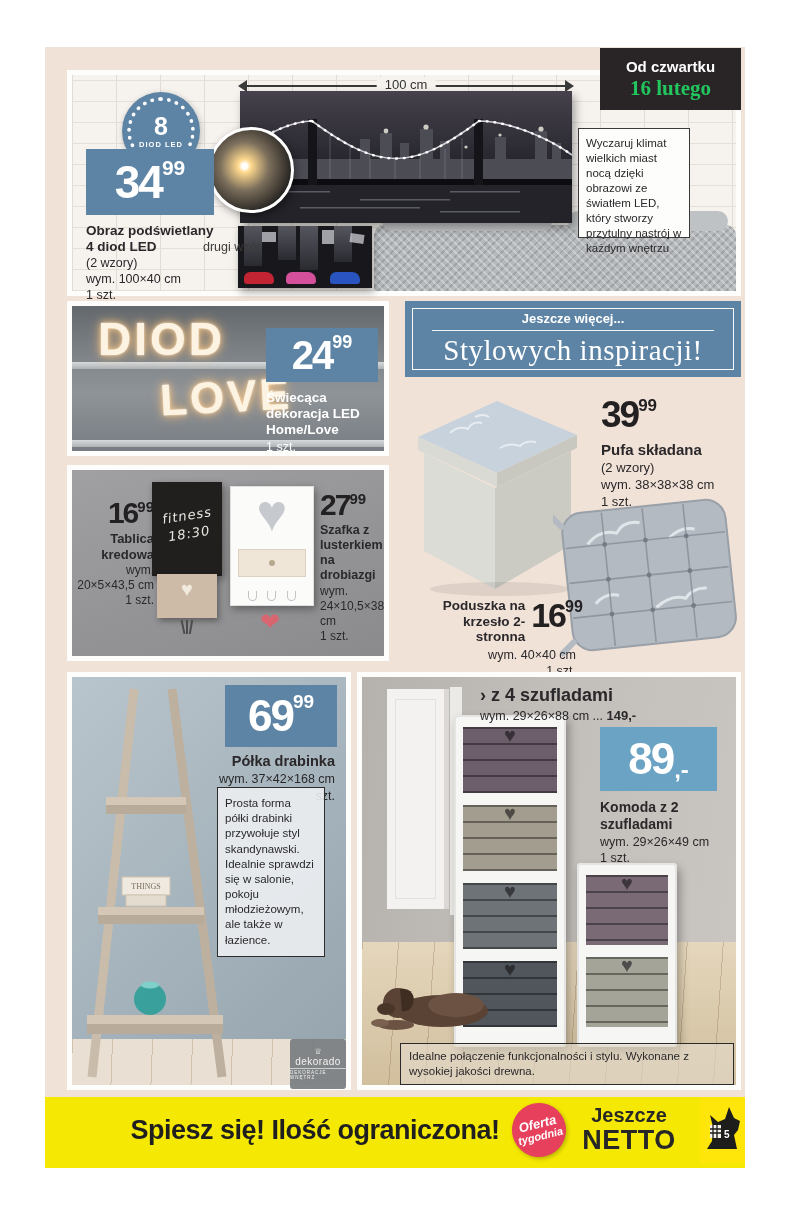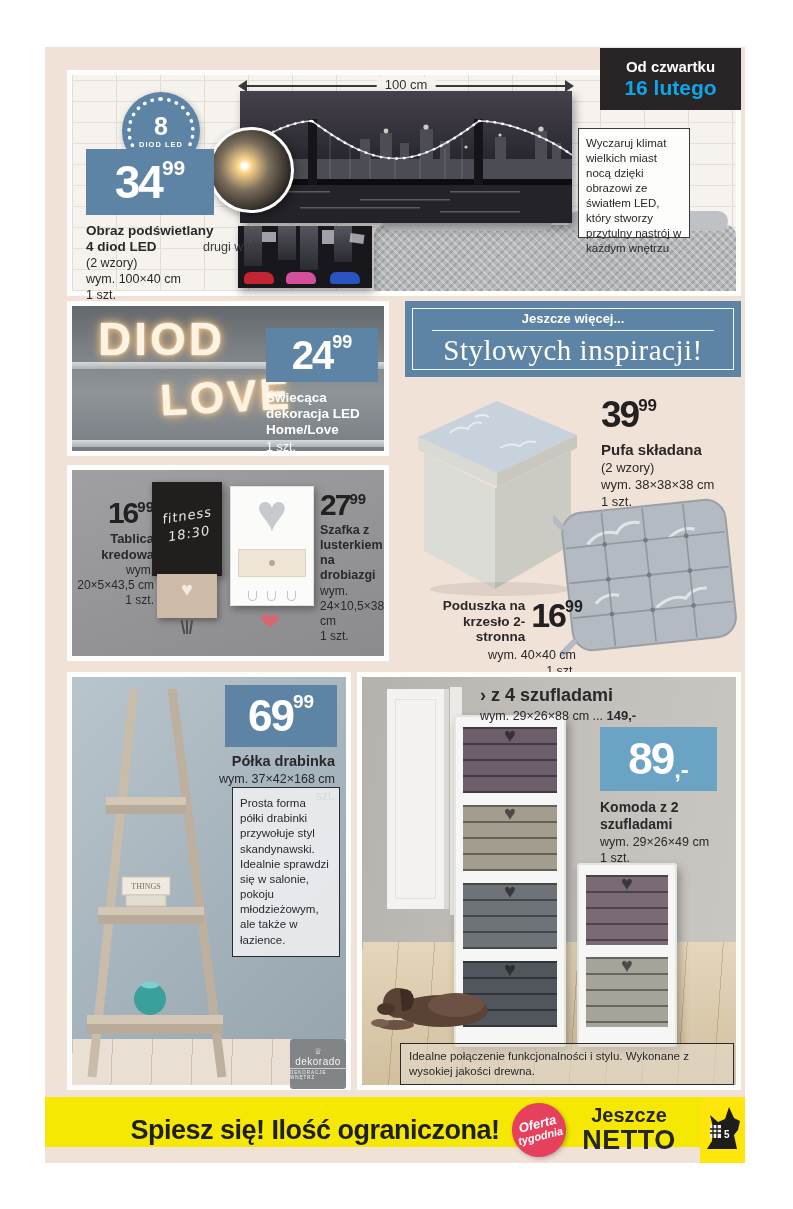--- a/index.html
+++ b/index.html
@@ -60,21 +60,21 @@
   .hero-price{left:14px;top:74px;width:128px;height:66px;}
   .hero-price .pm{font-size:46px;}
   .hero-price .ps{font-size:21px;margin-top:8px;}
   .hero-text{position:absolute;left:14px;top:148px;width:130px;font-size:12.5px;line-height:1.25;}
   .pname{font-weight:800;font-size:13.5px;line-height:1.2;margin-bottom:1px;}
   .note-box{position:absolute;left:506px;top:53px;width:112px;height:110px;background:#fdfdfb;
     border:1px solid #3a3a3a;padding:7px 7px;font-size:11.5px;line-height:1.3;box-sizing:border-box;}
   .promo-black{position:absolute;left:600px;top:48px;width:141px;height:62px;background:#292526;
     display:flex;flex-direction:column;align-items:center;justify-content:center;z-index:6;}
   .promo-black .l1{color:#fff;font-size:15px;font-weight:700;}
-  .promo-black .l2{color:#0ea5e9;font-size:21px;font-weight:800;margin-top:1px;}
+  .promo-black .l2{color:#22c55e;font-size:21px;font-weight:800;margin-top:1px;font-family:Liberation Serif, serif;}
 
   
   .homelove{left:67px;top:301px;width:322px;height:155px;
     background:linear-gradient(180deg,#63686d 0%,#83888d 40%,#8f9499 60%,#787d83 100%);}
   .shelf{position:absolute;left:0;width:100%;height:7px;background:linear-gradient(#d7dadc,#aeb2b5);}
   .marq{position:absolute;color:#fdf3e3;font-weight:800;letter-spacing:3px;
     text-shadow:0 0 7px rgba(255,205,140,.95),0 0 2px #fff,0 0 14px rgba(255,190,110,.7);}
   .hl-price{left:194px;top:22px;width:112px;height:54px;}
   .hl-price .pm{font-size:40px;}
   .hl-price .ps{font-size:18px;margin-top:5px;}
@@ -140,21 +140,21 @@
   
   .polka{left:67px;top:672px;width:284px;height:418px;
     background:linear-gradient(135deg,#b9c5cc 0%,#a4b2bb 55%,#95a3ad 100%);}
   .polka .floor{position:absolute;left:0;right:0;bottom:0;height:46px;background:#e9dfd2;
     background-image:repeating-linear-gradient(92deg,rgba(150,120,85,.3) 0 1px,transparent 1px 40px);}
   .polka-price{left:153px;top:8px;width:112px;height:62px;}
   .polka-price .pm{font-size:44px;}
   .polka-price .ps{font-size:19px;margin-top:7px;}
   .polka-name{position:absolute;left:90px;top:76px;width:173px;text-align:right;font-size:12.5px;line-height:1.3;}
   .polka-name .pname{font-size:14.5px;}
-  .polka-desc{position:absolute;left:160px;top:110px;width:108px;border:1px solid #2c2c2c;
+  .polka-desc{position:absolute;left:145px;top:110px;width:108px;border:1px solid #2c2c2c;
     background:rgba(238,240,242,.88);padding:8px 7px;font-size:11.5px;line-height:1.32;box-sizing:border-box;}
   .dekorado{position:absolute;left:218px;top:362px;width:56px;height:50px;background:rgba(120,125,128,.92);
     border-radius:3px;display:flex;flex-direction:column;align-items:center;justify-content:center;color:#f2f2f0;}
   .dekorado .orn{font-size:8px;line-height:1;}
   .dekorado .nm{font-size:10px;letter-spacing:.5px;line-height:1.2;}
   .dekorado .sub{font-size:4.5px;letter-spacing:1px;border-top:1px solid rgba(255,255,255,.6);padding-top:1px;}
 
   
   .komoda{left:357px;top:672px;width:384px;height:418px;
     background:linear-gradient(100deg,#b5b1ad 0%,#c2beba 45%,#cac6c2 100%);}
@@ -178,21 +178,21 @@
   .opt .b{font-weight:800;font-size:18px;}
   .kom-price{left:238px;top:50px;width:117px;height:64px;background:#6ba3c4;}
   .kom-price .pm{font-size:44px;}
   .kom-price .pdec{font-size:24px;margin-bottom:9px;margin-left:1px;}
   .kom-name{position:absolute;left:238px;top:122px;width:132px;font-size:12.5px;line-height:1.3;}
   .kom-name .pname{font-size:14px;}
   .kom-cap{position:absolute;left:38px;top:366px;width:334px;border:1px solid #2b2b2b;
     background:rgba(228,220,206,.6);padding:5px 8px;font-size:11.5px;line-height:1.3;box-sizing:border-box;}
 
   
-  .footer{position:absolute;left:45px;top:1097px;width:700px;height:50px;background:#f5e903;}
+  .footer{position:absolute;left:45px;top:1097px;width:700px;height:71px;background:#f5e903;}
   .foot-head{position:absolute;left:60px;top:0;width:420px;height:66px;display:flex;align-items:center;
     justify-content:center;font-size:27px;font-weight:800;color:#1f1f1f;letter-spacing:-.5px;}
   .offer{position:absolute;left:467px;top:6px;width:54px;height:54px;border-radius:50%;background:#e6405c;
     transform:rotate(-14deg);display:flex;flex-direction:column;align-items:center;justify-content:center;
     color:#fff;font-weight:800;font-style:italic;box-shadow:1px 2px 4px rgba(0,0,0,.25);}
   .offer .o1{font-size:13px;line-height:1;}
   .offer .o2{font-size:11px;line-height:1.2;}
   .brand{position:absolute;left:526px;top:7px;width:116px;text-align:center;color:#272727;}
   .brand .b1{font-size:20px;font-weight:800;line-height:1.1;}
   .brand .b2{font-size:27px;font-weight:800;letter-spacing:.5px;line-height:1.05;}

